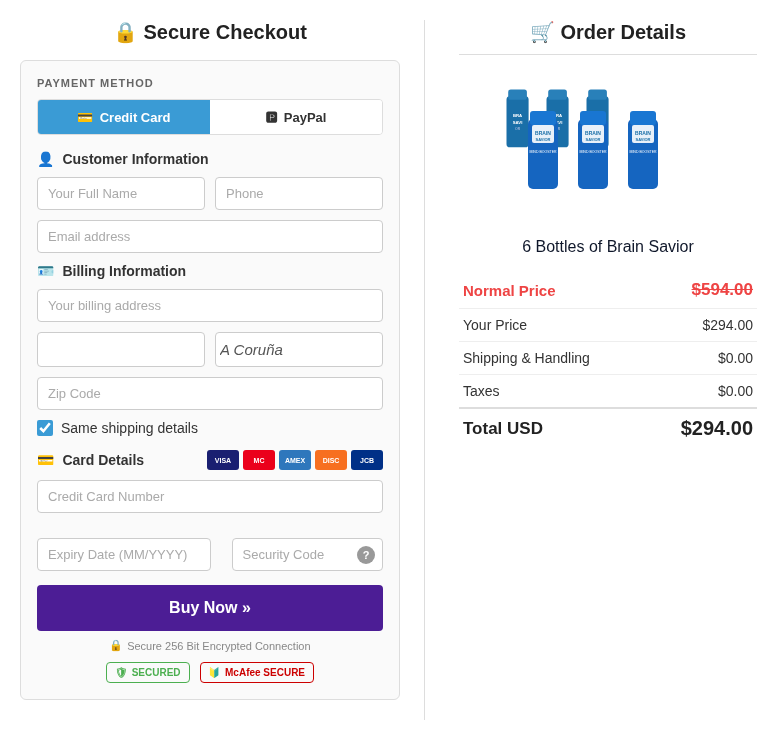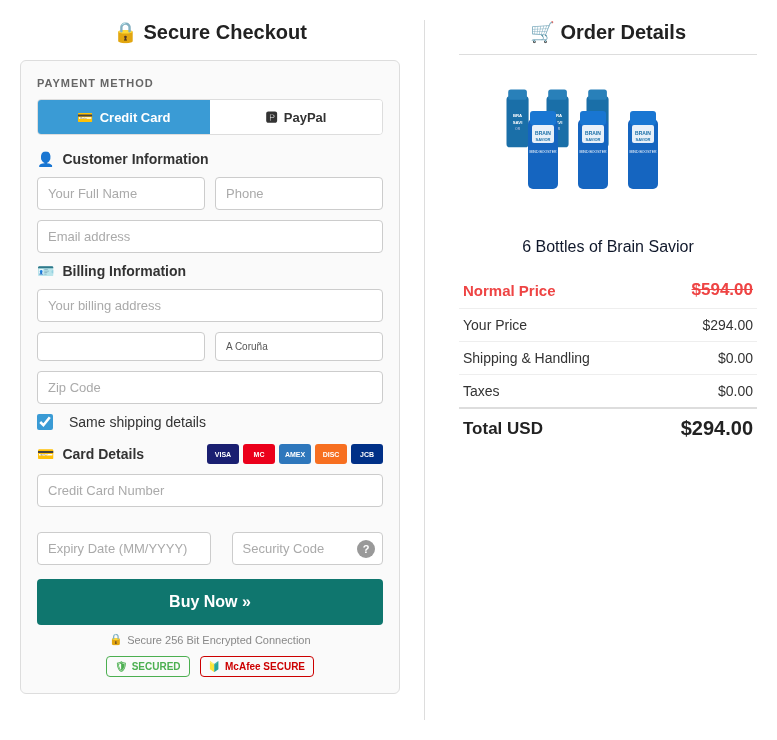--- a/index.html
+++ b/index.html
@@ -91,34 +91,35 @@
       background: #fff;
     }
     .form-input::placeholder {
       color: #aaa;
     }
     .form-group {
       margin-bottom: 10px;
     }
     .select-input {
       width: 100%;
-      padding: 8px 10px;
+      padding: 8px 4px;
       border: 1px solid #ccc;
       border-radius: 4px;
-      font-size: 10px;
+      font-size: 15px;
       color: #555;
       background: #fff;
       appearance: none;
       -webkit-appearance: none;
       cursor: pointer;
+      font-style: italic;
     }
     .checkbox-row {
       display: flex;
       align-items: center;
-      gap: 16px;
+      gap: 8px;
       margin-bottom: 14px;
     }
     .checkbox-row input[type=checkbox] {
       width: 16px;
       height: 16px;
       accent-color: #3a9bd5;
     }
     .card-details-header {
       display: flex;
       align-items: center;
@@ -171,21 +172,21 @@
       font-size: 11px;
       font-weight: bold;
       display: flex;
       align-items: center;
       justify-content: center;
       cursor: pointer;
     }
     .buy-btn {
       width: 100%;
       padding: 14px;
-      background: #0f766e;
+      background: #4c1d95;
       color: #fff;
       font-size: 16px;
       font-weight: bold;
       border: none;
       border-radius: 4px;
       cursor: pointer;
       margin-top: 14px;
       margin-bottom: 8px;
     }
     .secure-text {

